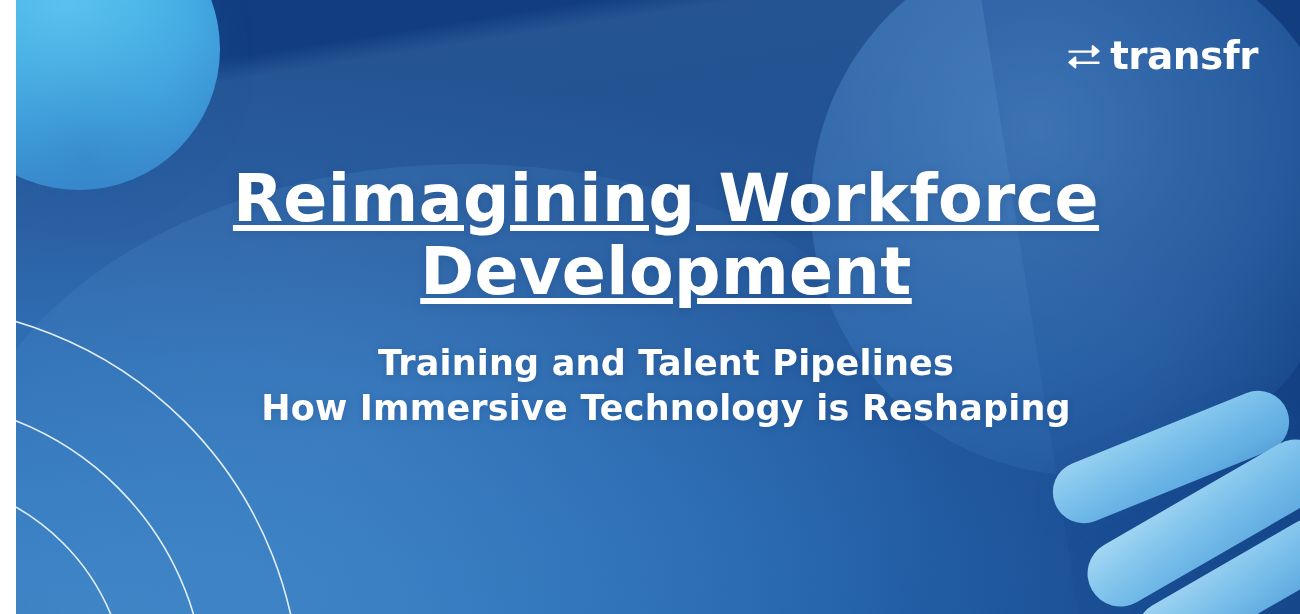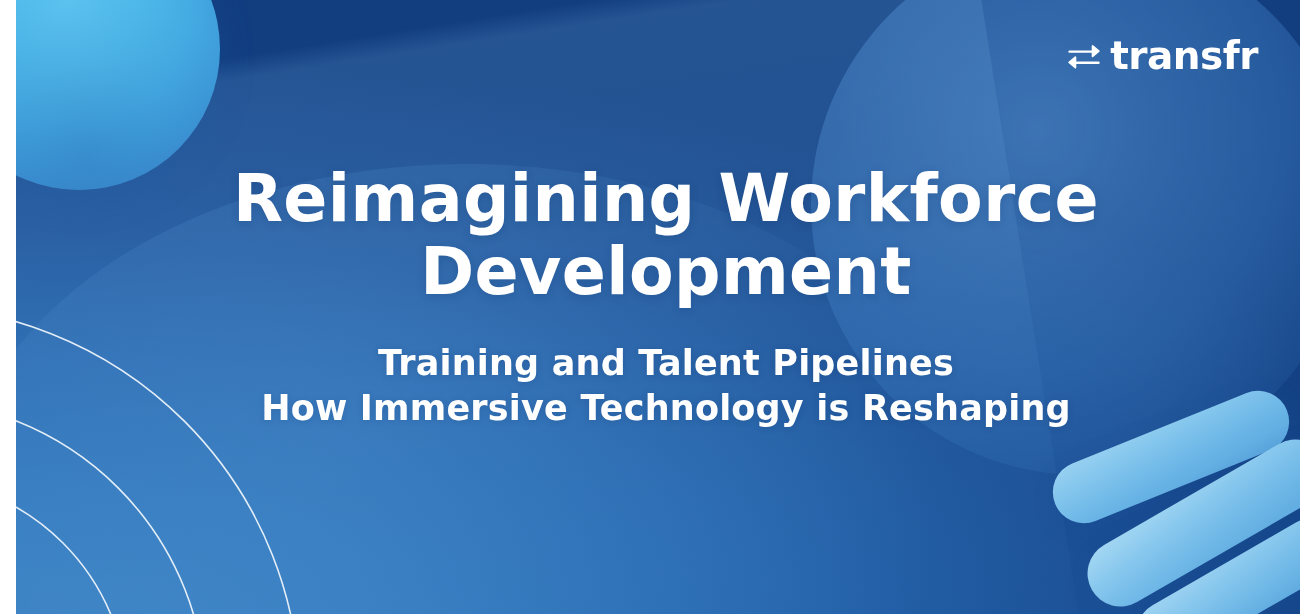--- a/index.html
+++ b/index.html
@@ -187,20 +187,21 @@
   }
   .hero-title {
     margin: 0;
     color: #ffffff;
     font-size: 65px;
     line-height: 1.12;
     font-weight: 700;
     letter-spacing: 0.4px;
     font-family: "DejaVu Sans", "Liberation Sans", sans-serif;
     text-shadow: 0 2px 10px rgba(8,40,92,0.20);
+    text-decoration: underline;
   }
   .hero-subtitle {
     margin: 32px 0 0 0;
     color: #FFFFFF;
     font-size: 35px;
     line-height: 1.30;
     font-weight: 700;
     letter-spacing: 0.2px;
     font-family: "DejaVu Sans", "Liberation Sans", sans-serif;
     text-shadow: 0 1px 7px rgba(8,40,92,0.18);

